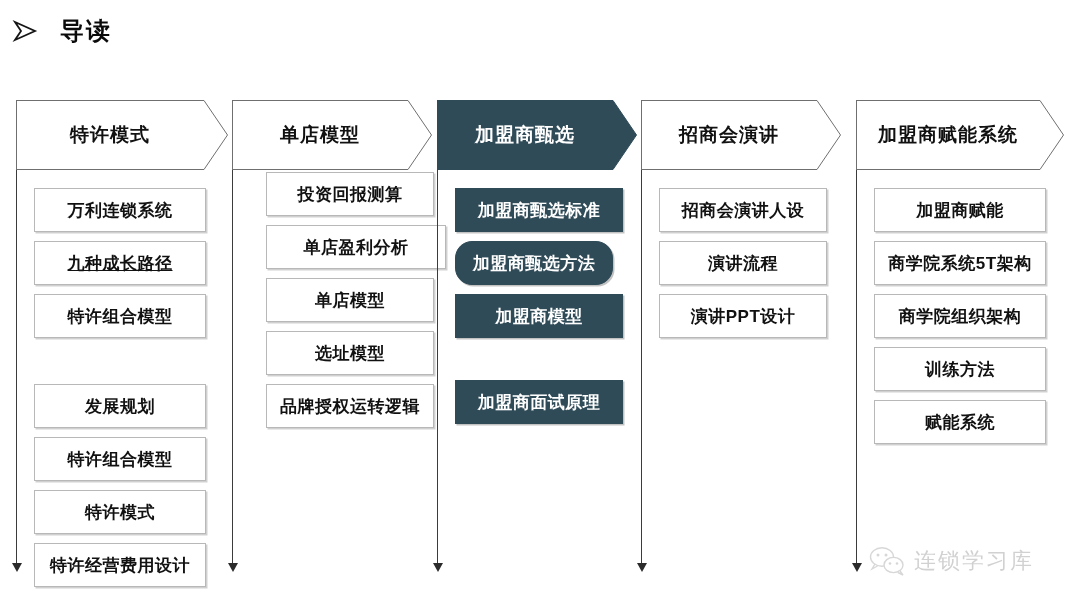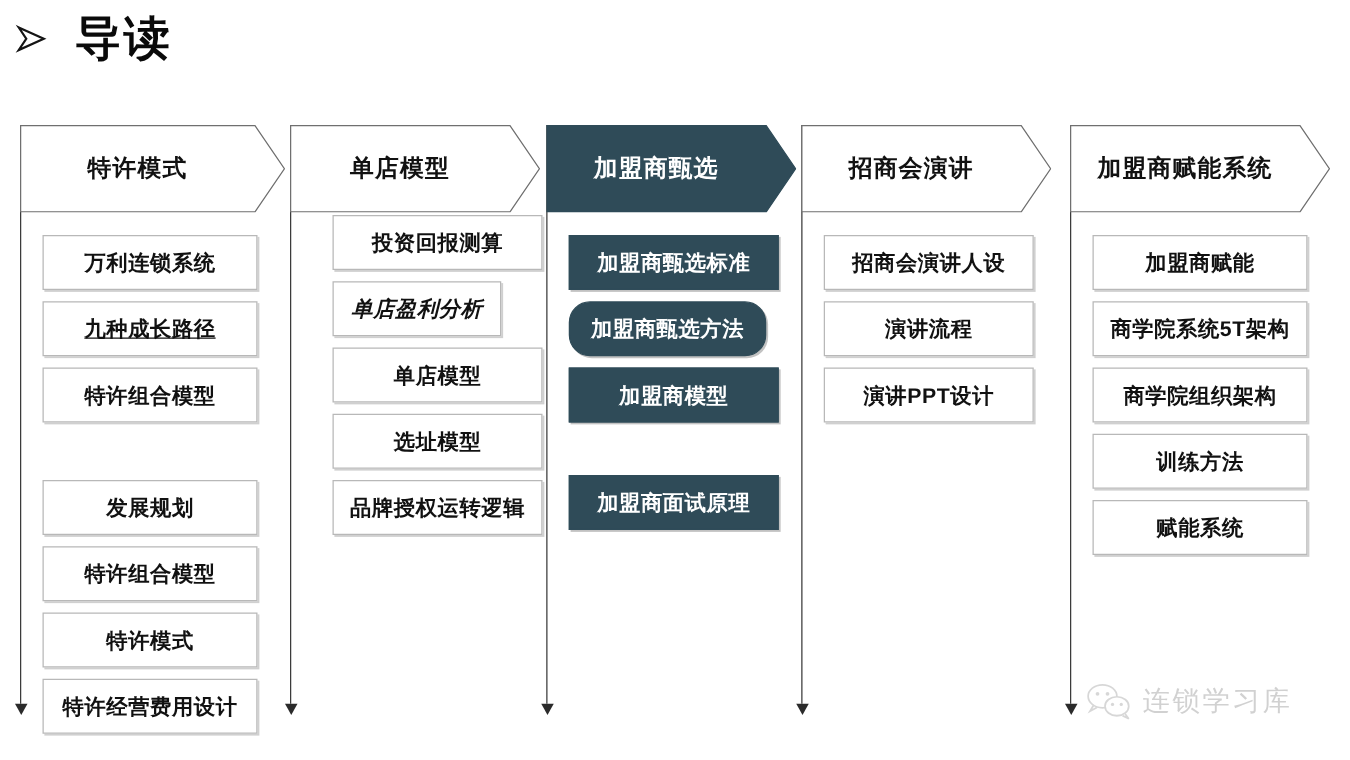--- a/index.html
+++ b/index.html
@@ -26,21 +26,21 @@
     align-items: center;
   }
   .bullet-arrow {
     width: 26px;
     height: 26px;
     margin-left: 12px;
     margin-right: 22px;
     display: block;
   }
   .page-title {
-    font-size: 37px;
+    font-size: 24px;
     font-weight: bold;
     letter-spacing: 2px;
     color: #0a0a0a;
     white-space: nowrap;
   }
 
   
   .diagram {
     position: absolute;
     left: 0;
@@ -170,21 +170,21 @@
     <div class="spine" style="left: 232px; height: 463px; top: 100px;"></div>
     <div class="spine-head" style="left: 228px; top: 563px;"></div>
     <div class="chev" style="left: 232px; top: 100px; width: 200px;">
       <svg width="200" height="70" viewBox="0 0 200 70">
         <path d="M0.5 0.5 H176 L199.5 35 L176 69.5 H0.5 Z" fill="#ffffff" stroke="#6f6f6f" stroke-width="1"></path>
       </svg>
       <div class="chev-label dark" style="right: 24px;">单店模型</div>
     </div>
     <div class="items" style="left: 250px; top: 172px; width: 168px; margin-left: 16px;">
       <div class="item plain" style="width: 168px;">投资回报测算</div>
-      <div class="item plain" style="width: 135px; font-style: italic;">单店盈利分析</div>
+      <div class="item plain" style="width: 180px;">单店盈利分析</div>
       <div class="item plain" style="width: 168px;">单店模型</div>
       <div class="item plain" style="width: 168px;">选址模型</div>
       <div class="item plain" style="width: 168px;">品牌授权运转逻辑</div>
     </div>
     <div class="spine" style="left: 437px; height: 463px; top: 100px;"></div>
     <div class="spine-head" style="left: 433px; top: 563px;"></div>
     <div class="chev" style="left: 437px; top: 100px; width: 200px;">
       <svg width="200" height="70" viewBox="0 0 200 70">
         <path d="M0.5 0.5 H176 L199.5 35 L176 69.5 H0.5 Z" fill="#2f4b58" stroke="#2f4b58" stroke-width="1"></path>
       </svg>

